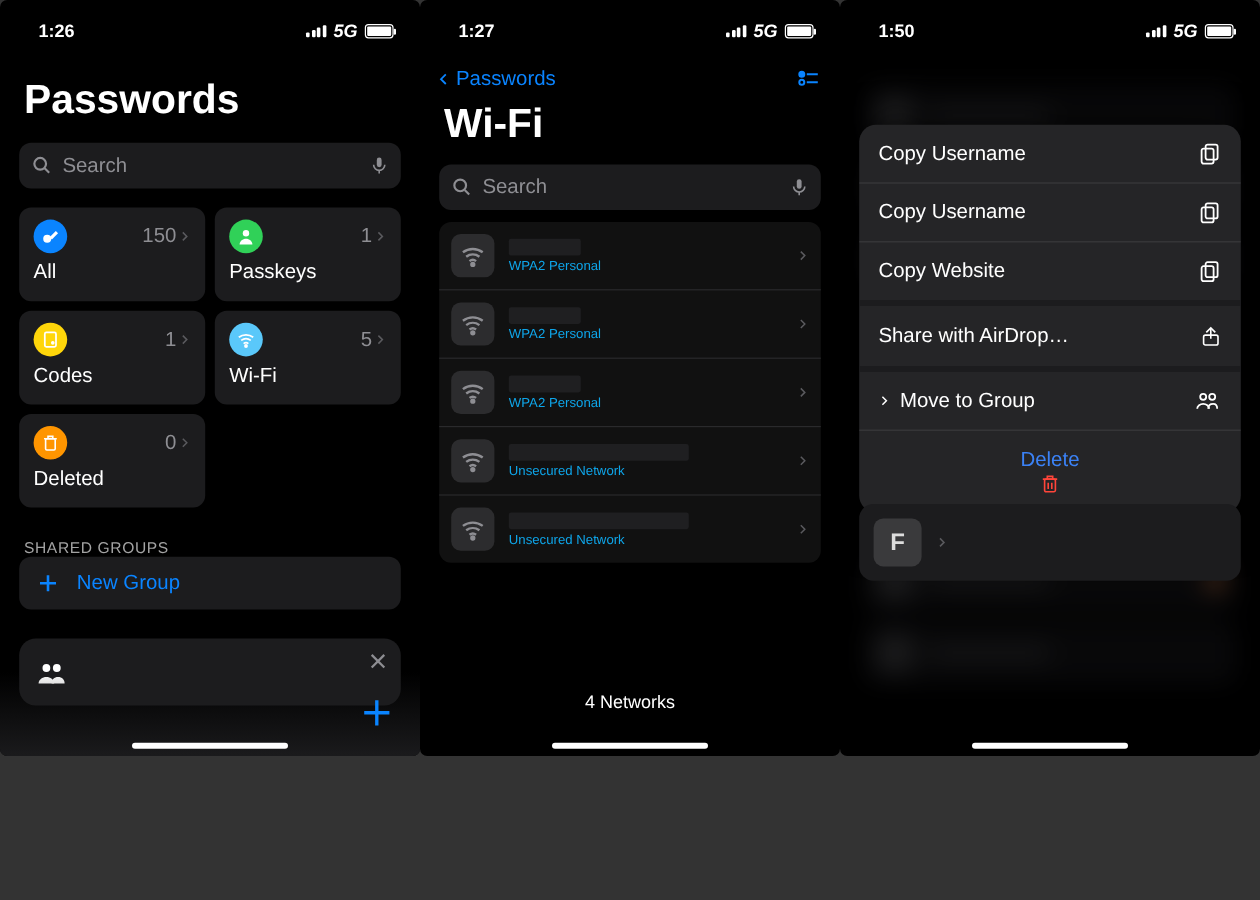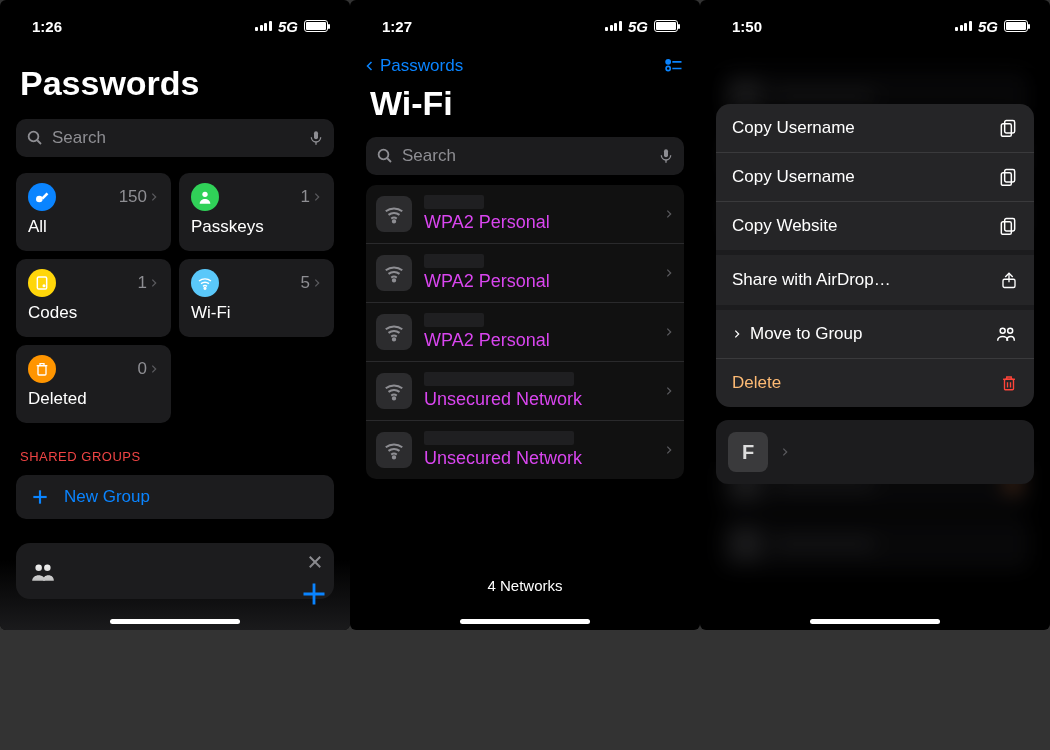--- a/index.html
+++ b/index.html
@@ -61,21 +61,21 @@
   .tile-top { display:flex; align-items:center; justify-content:space-between; }
   .tile .dot {
     width:28px; height:28px; border-radius:50%; display:flex; align-items:center; justify-content:center;
   }
   .tile-count { color:#8e8e93; font-size:17px; display:flex; align-items:center; gap:2px;}
   .chev { color:#5a5a5e; }
   .tile-label { font-size:17px; color:#fff; }
   .c-blue{background:#0a84ff}.c-green{background:#30d158}.c-gold{background:#ffd60a}
   .c-cyan{background:#5ac8fa}.c-red{background:#ff3b30}.c-orange{background:#ff9500}
   
-  .subhead { color:#ef4444; font-size:13px; letter-spacing:.5px; padding: 18px 20px 11px; }
+  .subhead { color:#a3a3a3; font-size:13px; letter-spacing:.5px; padding: 18px 20px 0; }
   .newgroup {
     margin: 0 16px; background:#1c1c1e; border-radius:10px; padding:12px 14px;
     display:flex; align-items:center; gap:14px; color:#0a84ff; font-size:17px;
   }
   
   .promo {
     margin: 24px 16px 0; background:#1c1c1e; border-radius:14px; padding:14px 14px;
     display:flex; gap:12px; position:relative;
   }
   .promo .x { position:absolute; right:10px; top:10px; color:#8e8e93; }
@@ -93,38 +93,38 @@
     border-bottom:0.5px solid #2a2a2c;
   }
   .wifi-row:last-child{border-bottom:none;}
   .wifi-row .badge {
     width:36px; height:36px; border-radius:8px; background:#2c2c2e; color:#8e8e93;
     display:flex; align-items:center; justify-content:center; flex-shrink:0;
   }
   .wifi-text { flex:1; display:flex; flex-direction:column; gap:3px; }
   .wifi-name { width:60px; height:14px; background:#1f1f21; border-radius:2px; }
   .wifi-name.wide { width:150px; }
-  .wifi-sec { color:#d946ef; font-size:18px; }
+  .wifi-sec { color:#0ea5e9; font-size:11px; }
   .wifi-chev { color:#5a5a5e; }
   .footer-count { text-align:center; color:#fff; font-size:15px; position:absolute; bottom:36px; left:0; right:0;}
   
   .menu {
     position:absolute; top:104px; left:16px; right:16px;
     background:#252527; border-radius:14px; overflow:hidden;
     box-shadow: 0 10px 40px rgba(0,0,0,.6);
     z-index:5;
   }
   .menu-row {
     display:flex; align-items:center; justify-content:space-between;
     padding:14px 16px; font-size:17px; color:#fff;
     border-bottom:0.5px solid #3a3a3c;
   }
   .menu-row.thick { border-bottom:5px solid #1c1c1e; }
   .menu-row:last-child{border-bottom:none;}
-  .menu-row.del { color:#fdba74; }
+  .menu-row.del { color:#3b82f6;flex-direction:column; }
   .menu-row.del .ri{ color:#ff453a; }
   .menu-row .ri { color:#fff; }
   .menu-row .lead { display:flex; align-items:center; gap:8px; }
   .selected-card {
     position:absolute; top:420px; left:16px; right:16px;
     background:#1c1c1e; border-radius:12px; padding:12px 12px;
     display:flex; align-items:center; gap:12px;
     z-index:5;
   }
   .selected-card .badge{

